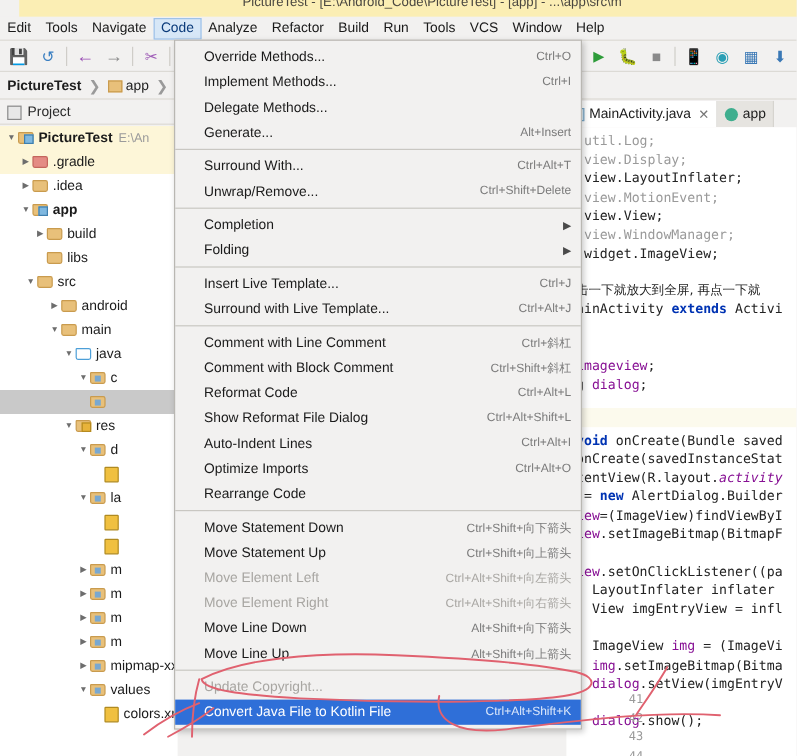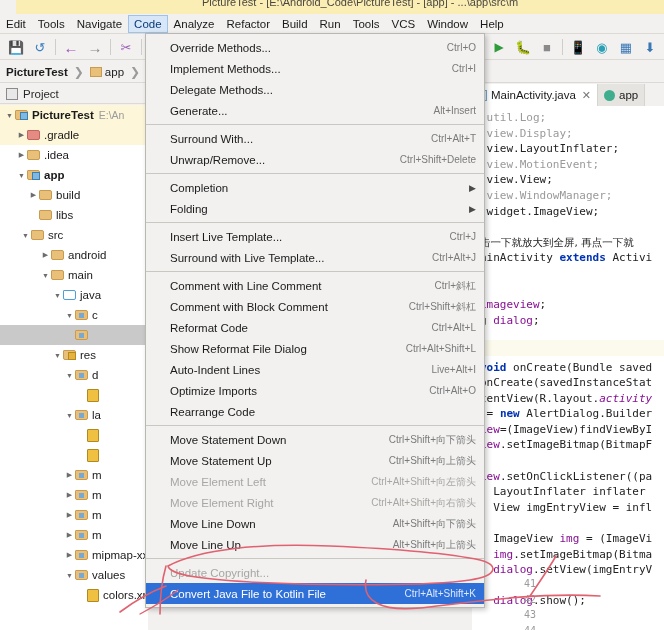--- a/index.html
+++ b/index.html
@@ -523,21 +523,21 @@
       <div class="row">
         <span class="lbl">Reformat Code</span>
         <span class="acc">Ctrl+Alt+L</span>
       </div>
       <div class="row">
         <span class="lbl">Show Reformat File Dialog</span>
         <span class="acc">Ctrl+Alt+Shift+L</span>
       </div>
       <div class="row">
         <span class="lbl">Auto-Indent Lines</span>
-        <span class="acc">Live+Alt+I</span>
+        <span class="acc">Ctrl+Alt+I</span>
       </div>
       <div class="row">
         <span class="lbl">Optimize Imports</span>
         <span class="acc">Ctrl+Alt+O</span>
       </div>
       <div class="row">
         <span class="lbl">Rearrange Code</span>
       </div>
       <div class="sepline"></div>
       <div class="row">

